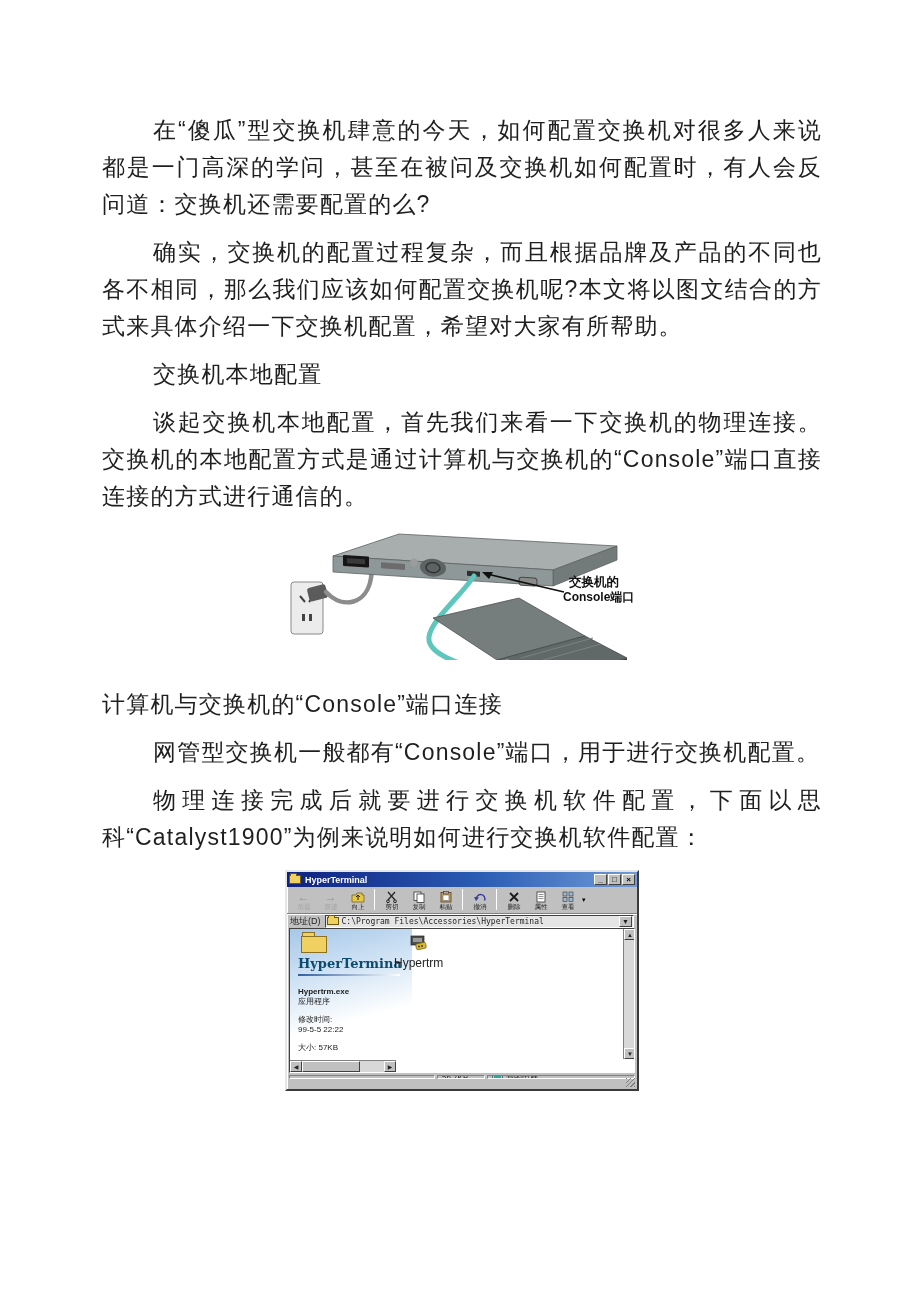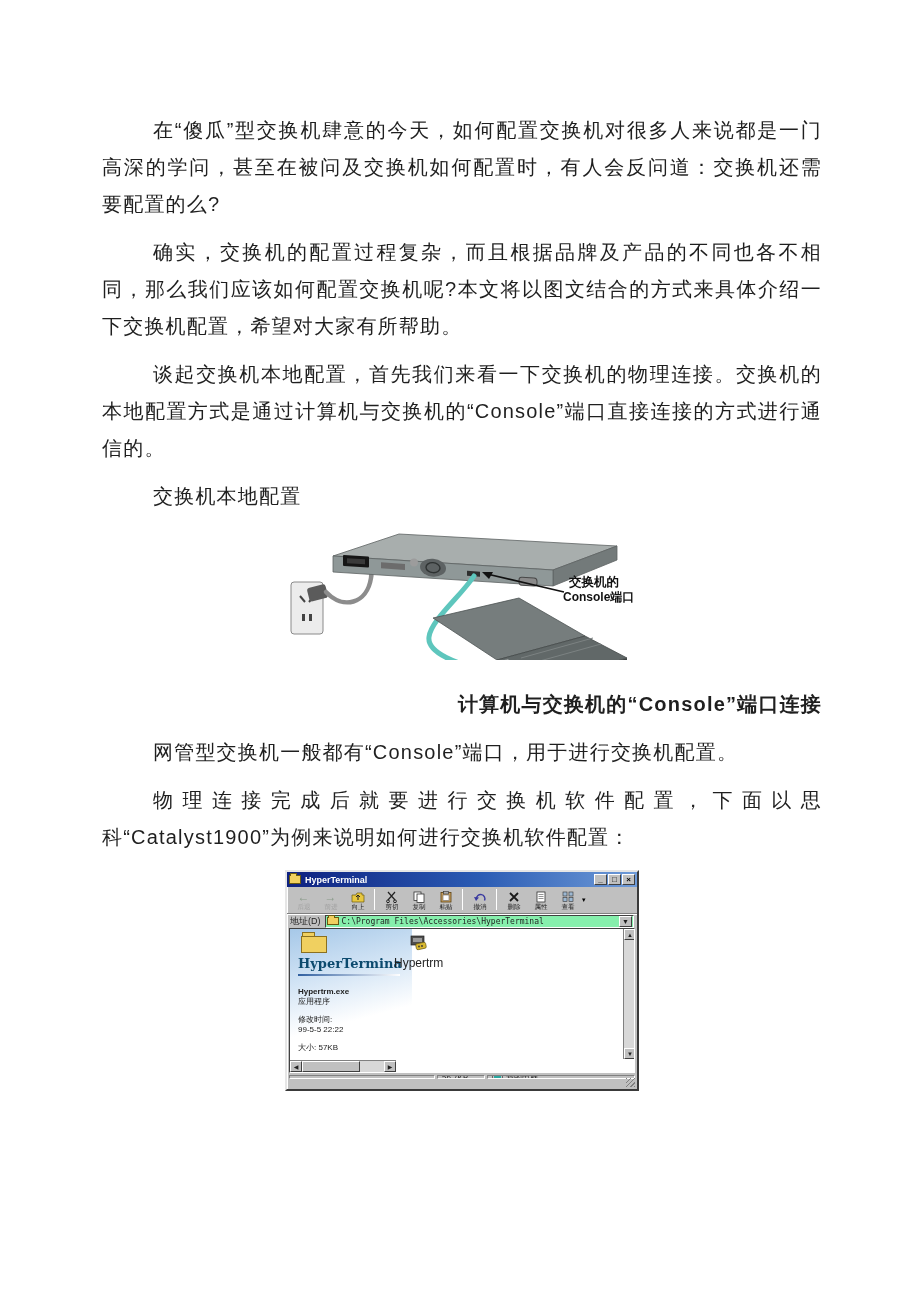--- a/index.html
+++ b/index.html
@@ -3,24 +3,24 @@
 <meta charset="utf-8">
 <style>
   * { box-sizing: border-box; }
   html,body { margin:0; padding:0; }
   body {
     width:920px; height:1302px; background:#ffffff; overflow:hidden;
     font-family:"Liberation Sans","DejaVu Sans",sans-serif; color:#1f1f1f;
   }
   .article { padding:112px 98px 0 102px; }
   .para {
-    font-size:20px; line-height:37px; letter-spacing:1.2px;
+    font-size:23px; line-height:37px; letter-spacing:1.2px;
     text-align:justify; text-indent:51px; margin:0 0 11px;
   }
-  .caption { text-align:right; text-indent:0;font-weight:bold; }
+  .caption { text-align:left; text-indent:0; }
 
   
   .fig-wrap { width:362px; margin:8px auto 22px; }
 
   
   .win-wrap { width:354px; margin:14px auto 1px; }
   .win {
     border:2px solid; border-color:#e6e6e6 #3a3a3a #3a3a3a #e6e6e6;
     background:#c0c0c0; box-shadow:inset 1px 1px 0 #ffffff;
   }
@@ -52,21 +52,21 @@
   .tbn { width:27px; display:flex; flex-direction:column; align-items:center; }
   .tbn .ic { height:13px; display:flex; align-items:center; justify-content:center; }
   .tbn .lb { font-size:8px; line-height:8px; transform:scale(.82); transform-origin:center; white-space:nowrap; }
   .tbn.dim .lb { color:#a0a0a0; }
   .arrow-glyph { font-size:12px; line-height:12px; font-weight:bold; color:#8a9a8a; }
   .tsep { width:1px; height:21px; background:#808080; border-right:1px solid #ffffff; margin:0 3px 1px; }
   .tb-drop { font-size:7px; color:#000; margin-left:1px; align-self:center; }
   .addressbar { display:flex; align-items:center; height:14px; padding:1px 3px; gap:4px; }
   .addr-label { font-size:9px; white-space:nowrap; }
   .addr-field {
-    flex:1; height:13px; background:#86efac; display:flex; align-items:center; gap:3px; padding:0 1px;
+    flex:1; height:13px; background:#e5e5e5; display:flex; align-items:center; gap:3px; padding:0 1px;
     border:1px solid; border-color:#404040 #fff #fff #404040;
   }
   .addr-folder { width:12px; height:8px; background:#f0d060; border:1px solid #6a5a10; position:relative; flex:0 0 auto; }
   .addr-folder::before { content:""; position:absolute; top:-3px; left:0; width:5px; height:2px; background:#f0d060; border:1px solid #6a5a10; border-bottom:none; }
   .addr-text { font-family:"DejaVu Sans Mono","Liberation Mono",monospace; font-size:8px; white-space:nowrap; overflow:hidden; flex:1; }
   .addr-drop {
     width:13px; height:11px; background:#c0c0c0; text-align:center; font-size:7px; line-height:10px;
     border:1px solid; border-color:#fff #404040 #404040 #fff; flex:0 0 auto;
   }
   .content {
@@ -105,22 +105,22 @@
   .grip { position:absolute; right:2px; bottom:2px; width:9px; height:9px;
     background:repeating-linear-gradient(135deg,#808080 0 1px,transparent 1px 3px); }
 </style>
 </head>
 <body>
 
 <div class="article">
 
   <p class="para">在“傻瓜”型交换机肆意的今天，如何配置交换机对很多人来说都是一门高深的学问，甚至在被问及交换机如何配置时，有人会反问道：交换机还需要配置的么?</p>
   <p class="para">确实，交换机的配置过程复杂，而且根据品牌及产品的不同也各不相同，那么我们应该如何配置交换机呢?本文将以图文结合的方式来具体介绍一下交换机配置，希望对大家有所帮助。</p>
+  <p class="para">交换机本地配置</p>
   <p class="para">谈起交换机本地配置，首先我们来看一下交换机的物理连接。交换机的本地配置方式是通过计算机与交换机的“Console”端口直接连接的方式进行通信的。</p>
-  <p class="para">交换机本地配置</p>
 
   <div class="fig-wrap">
     <svg width="362" height="134" viewBox="0 0 362 134">
 
       <g>
         <rect x="10" y="56" width="32" height="52" rx="3" fill="#ececec" stroke="#8a8a8a"></rect>
         <line x1="19" y1="70" x2="24" y2="76" stroke="#444" stroke-width="2"></line>
         <line x1="33" y1="70" x2="28" y2="76" stroke="#444" stroke-width="2"></line>
         <rect x="21" y="88" width="3" height="7" fill="#444"></rect>
         <rect x="28" y="88" width="3" height="7" fill="#444"></rect>

